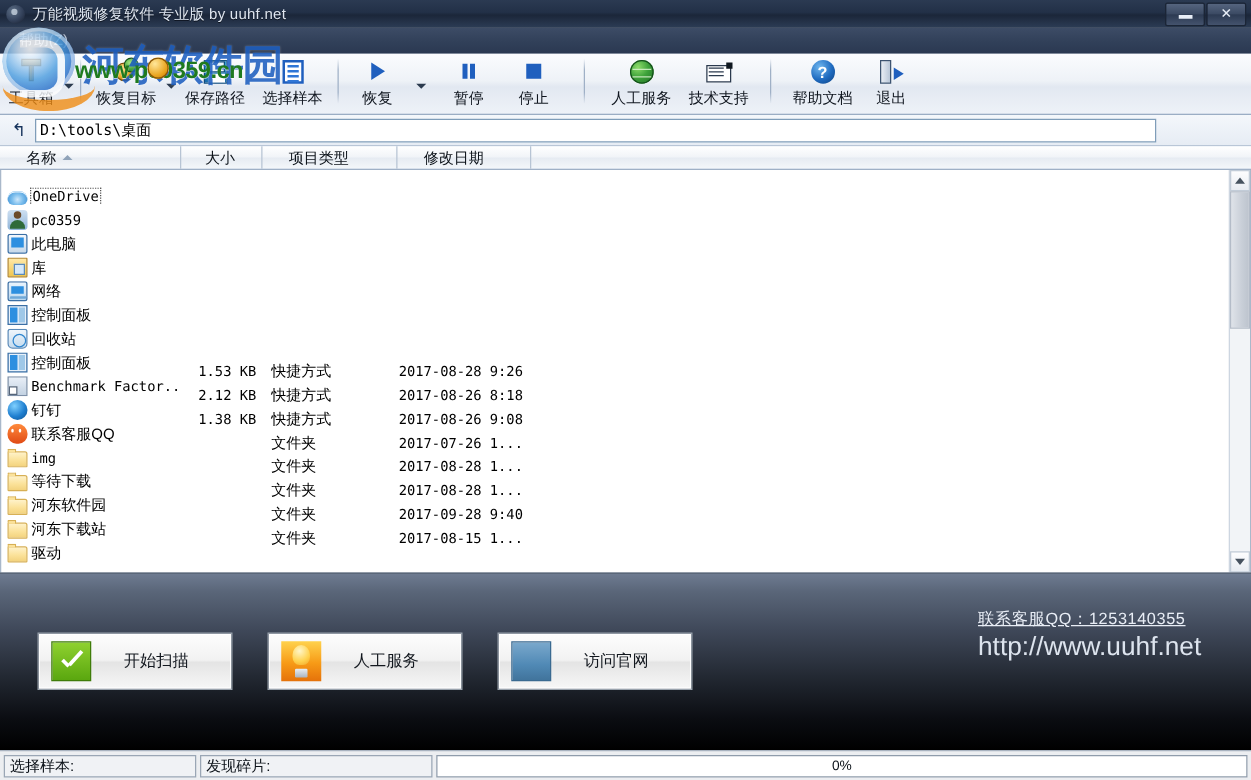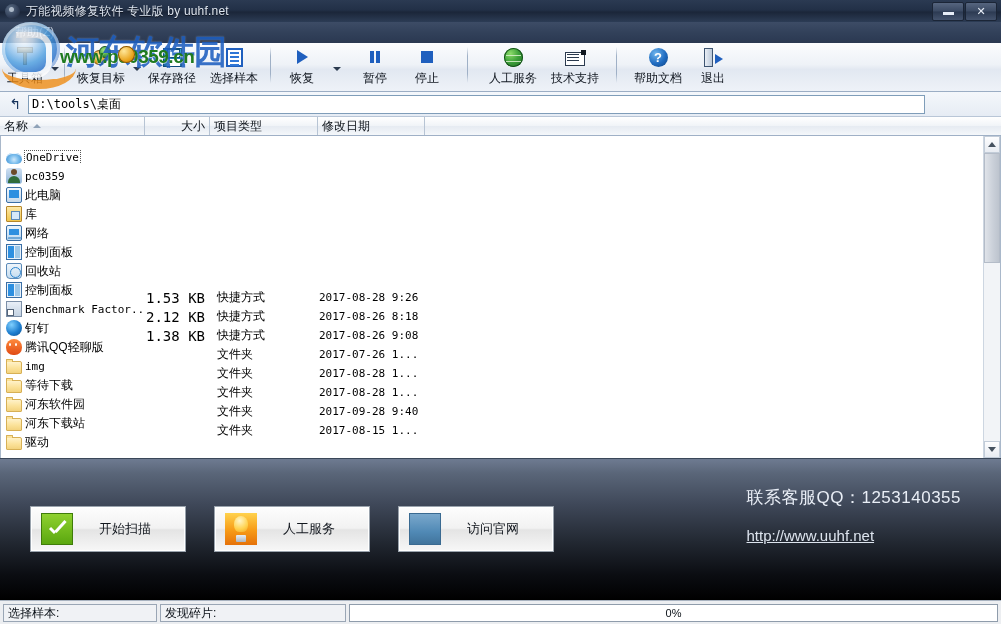--- a/index.html
+++ b/index.html
@@ -137,37 +137,37 @@
 
   
   .listhdr{
     position:absolute;left:0;top:117px;width:1001px;height:19px;
     background:linear-gradient(180deg,#ffffff 0%,#f1f4f8 48%,#e6ebf2 52%,#f4f7fa 100%);
     border-bottom:1px solid #9fb0c6;
     display:flex;box-sizing:border-box;
   }
   .hcell{
     height:18px;line-height:18px;font-size:12px;color:#0b1118;
-    border-right:1px solid #b7c4d4;box-sizing:border-box;padding:0 4px;
+    border-right:1px solid #b7c4d4;box-sizing:border-box;padding:0 21px;
     display:flex;align-items:center;position:relative;overflow:hidden;white-space:nowrap;
   }
   .hcell.right{justify-content:flex-end;}
   .sortarrow{width:0;height:0;border-left:4px solid transparent;border-right:4px solid transparent;
     border-bottom:4px solid #8fa2b8;margin-left:5px;}
 
   
   .listwrap{
     position:absolute;left:0;top:136px;width:1001px;height:322px;
     background:#ffffff;overflow:hidden;
     border-left:1px solid #a9b8ca;border-right:1px solid #a9b8ca;box-sizing:border-box;
   }
   .row{height:19px;display:flex;align-items:center;font-size:12px;color:#000;white-space:nowrap;}
   .c-name{width:145px;display:flex;align-items:center;box-sizing:border-box;padding-left:5px;overflow:hidden;margin-top:23px;}
   .c-size{width:65px;text-align:right;box-sizing:border-box;padding-right:6px;
-    font-family:"DejaVu Sans Mono","Liberation Mono",monospace;font-size:14px;}
+    font-family:"DejaVu Sans Mono","Liberation Mono",monospace;font-size:11px;}
   .c-type{width:108px;box-sizing:border-box;padding-left:6px;}
   .c-date{width:107px;box-sizing:border-box;padding-left:0px;
     font-family:"DejaVu Sans Mono","Liberation Mono",monospace;font-size:11px;}
   .nm{overflow:hidden;text-overflow:clip;}
   .nm.mono{font-family:"DejaVu Sans Mono","Liberation Mono",monospace;font-size:11px;}
   .nm.sel{outline:1px dotted #555;padding:0 1px;}
   .ico{width:16px;height:16px;margin-right:3px;flex:0 0 auto;position:relative;}
 
   
   .i-cloud{background:radial-gradient(circle at 50% 60%,#cfe8fb 0%,#7fc0ee 40%,#2f86cf 100%);
@@ -237,22 +237,22 @@
     position:relative;box-sizing:border-box;}
   .bic-check:before{content:"";position:absolute;left:7px;top:15px;width:7px;height:3px;background:#fff;transform:rotate(45deg);}
   .bic-check:after{content:"";position:absolute;left:11px;top:11px;width:15px;height:3px;background:#fff;transform:rotate(-48deg);}
   .bic-bulb{background:linear-gradient(180deg,#ffd24d 0%,#f79a16 55%,#e5720a 100%);position:relative;box-sizing:border-box;}
   .bic-bulb:before{content:"";position:absolute;left:9px;top:3px;width:14px;height:16px;border-radius:50% 50% 40% 40%;
     background:radial-gradient(circle at 40% 30%,#fff6c9,#ffd24d 60%,#f0a227 100%);}
   .bic-bulb:after{content:"";position:absolute;left:11px;bottom:3px;width:10px;height:7px;
     background:linear-gradient(180deg,#e9eef3,#aab4c0);border-radius:1px;}
   .bic-web{background:linear-gradient(180deg,#7aa8cc 0%,#5089b5 60%,#41749c 100%);border:1px solid #3a6a91;box-sizing:border-box;}
   .contactblock{position:absolute;right:36px;top:24px;text-align:left;}
-  .contactblock .qq{color:#e9eef6;font-size:17px;letter-spacing:.5px;margin-bottom:18px;white-space:nowrap;}
-  .contactblock .site{color:#dde4ee;font-size:15px;white-space:nowrap;text-decoration:underline;}
+  .contactblock .qq{color:#e9eef6;font-size:13px;letter-spacing:.5px;margin-bottom:2px;white-space:nowrap;text-decoration:underline;}
+  .contactblock .site{color:#dde4ee;font-size:21px;white-space:nowrap;}
 
   
   .statusbar{
     position:absolute;left:0;top:600px;width:1001px;height:24px;
     background:#eceef1;border-top:1px solid #a9b3c0;box-sizing:border-box;
     display:flex;align-items:center;padding:2px 3px;
   }
   .stcell{
     height:18px;line-height:16px;font-size:12px;color:#0b1118;
     background:#f0f2f5;border:1px solid #9aa6b5;box-sizing:border-box;padding:0 4px;margin-right:3px;
@@ -520,21 +520,21 @@
             <span class="ico i-dd"></span>
             <span class="nm">钉钉</span>
           </div>
           <div class="c-size">2.12 KB</div>
           <div class="c-type">快捷方式</div>
           <div class="c-date">2017-08-26 8:18</div>
         </div>
         <div class="row">
           <div class="c-name">
             <span class="ico i-qq"></span>
-            <span class="nm">腾讯QQ轻聊版</span>
+            <span class="nm">联系客服QQ</span>
           </div>
           <div class="c-size">1.38 KB</div>
           <div class="c-type">快捷方式</div>
           <div class="c-date">2017-08-26 9:08</div>
         </div>
         <div class="row">
           <div class="c-name">
             <span class="ico i-folder"></span>
             <span class="nm mono">img</span>
           </div>

